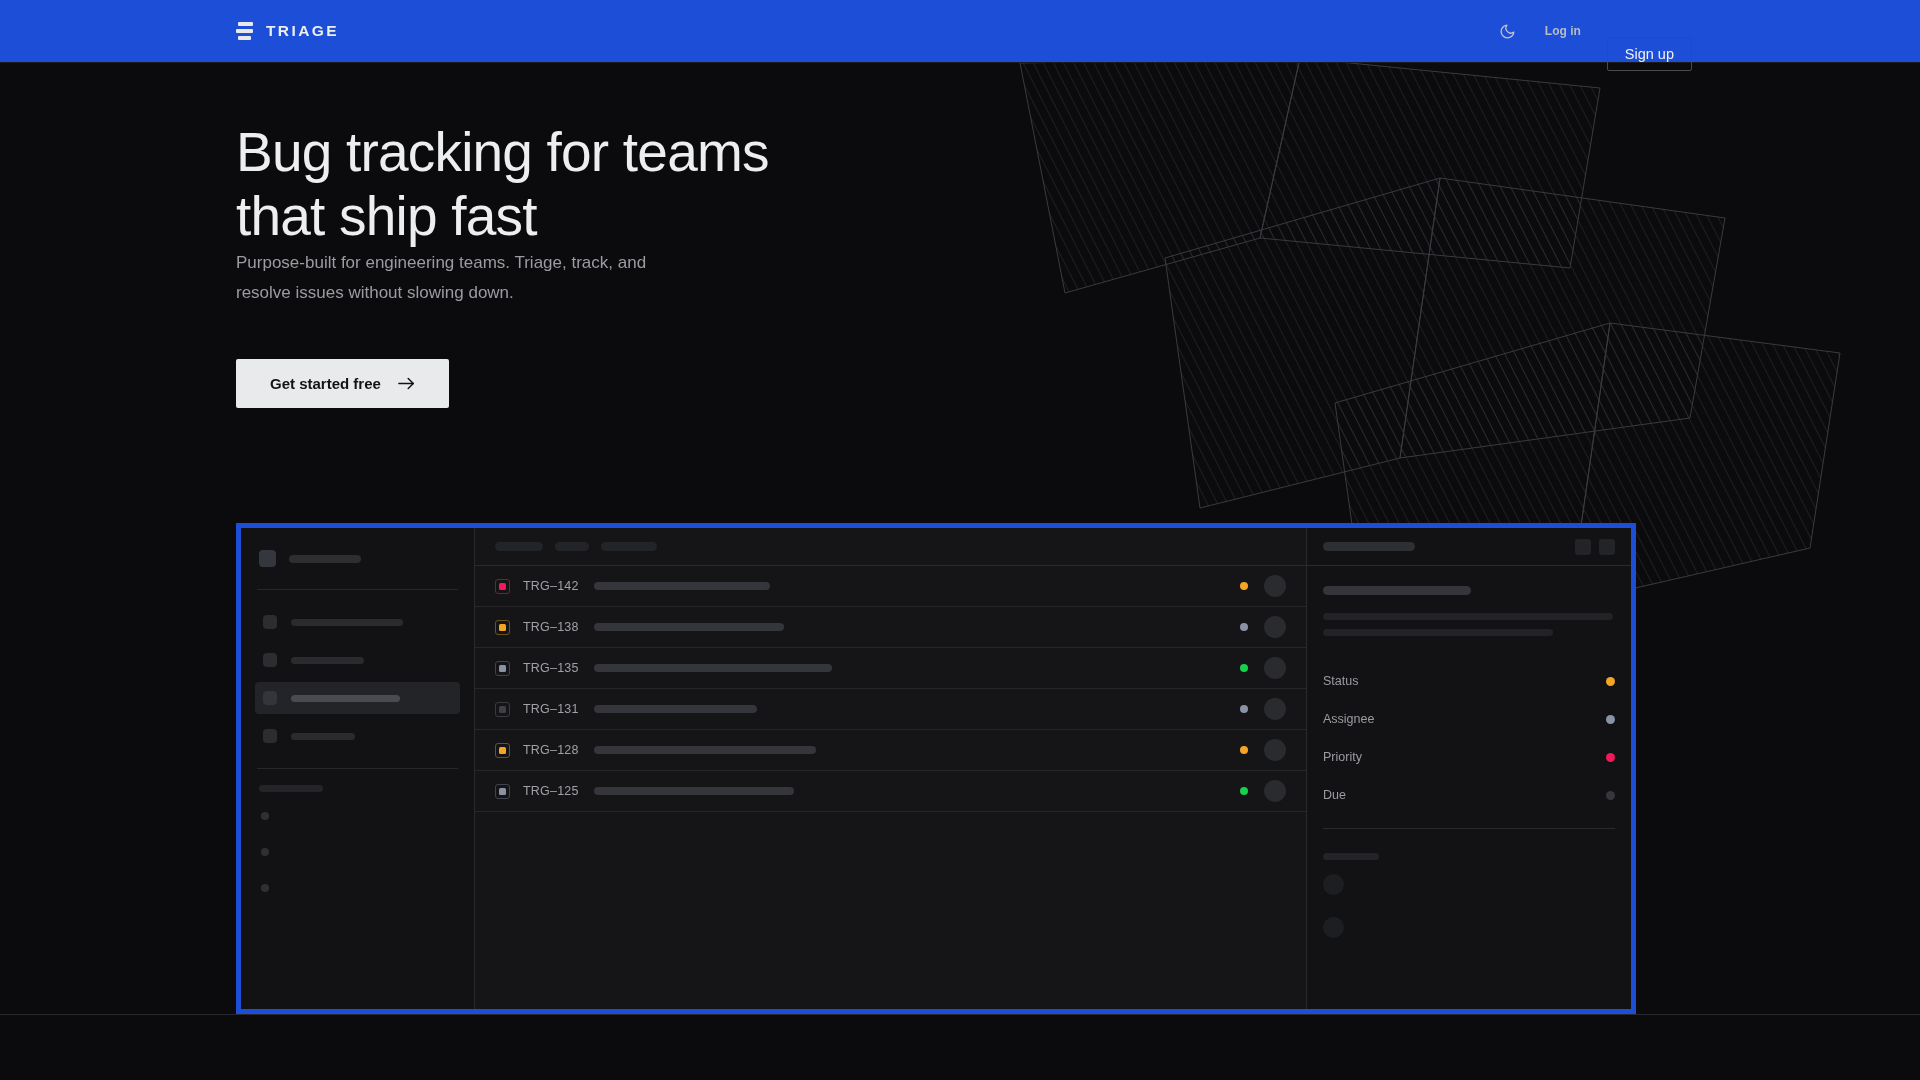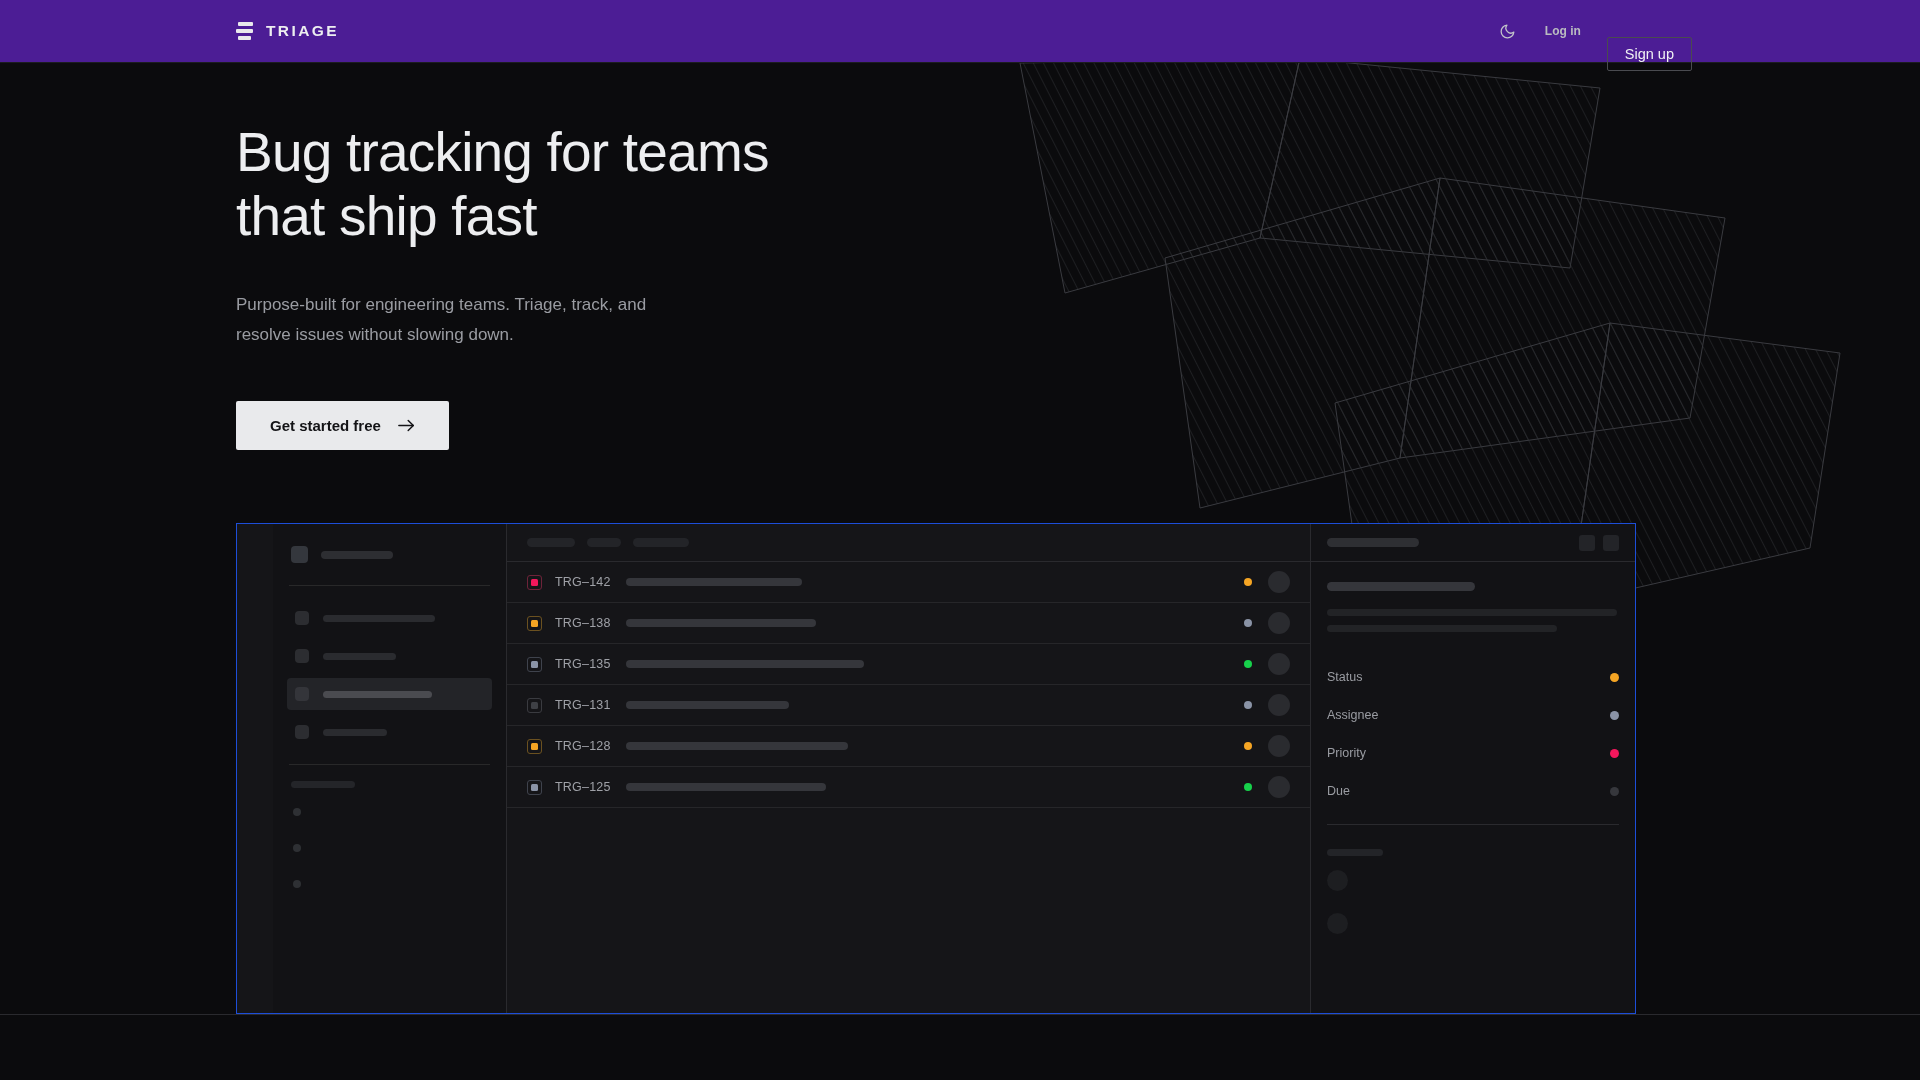--- a/index.html
+++ b/index.html
@@ -19,21 +19,21 @@
     background: #0b0b0d;
     overflow: hidden;
   }
 
   
   .nav {
     position: absolute;
     top: 0; left: 0;
     width: 1920px;
     height: 63px;
-    background: #4c1d95;
+    background: #1d4ed8;
     border-bottom: 1px solid #1c1c1f;
     display: flex;
     align-items: center;
     z-index: 40;
   }
   .nav-brand {
     position: absolute;
     left: 236px;
     display: flex;
     align-items: center;
@@ -110,21 +110,20 @@
   }
   .hero h1 {
     color: #edeef0;
     font-size: 55px;
     line-height: 64px;
     font-weight: normal;
     letter-spacing: -0.8px;
     white-space: pre-line;
   }
   .hero p {
-    margin-top: 42px;
     color: #9a9ca2;
     font-size: 17px;
     line-height: 30px;
     white-space: pre-line;
   }
   .cta {
     margin-top: 51px;
     display: inline-flex;
     align-items: center;
     gap: 17px;
@@ -140,25 +139,24 @@
   }
 
   
   .mockup {
     position: absolute;
     left: 236px;
     top: 523px;
     width: 1400px;
     height: 491px;
     background: #151518;
-    border: 1px solid #1d4ed8;
+    border: 5px solid #1d4ed8;
     display: flex;
     overflow: hidden;
     z-index: 10;
-    padding-left: 36px;
   }
 
   
   .mk-sidebar {
     width: 234px;
     flex: 0 0 234px;
     border-right: 1px solid #2a2a2e;
     padding: 16px 14px 0 14px;
     background: #121215;
   }

